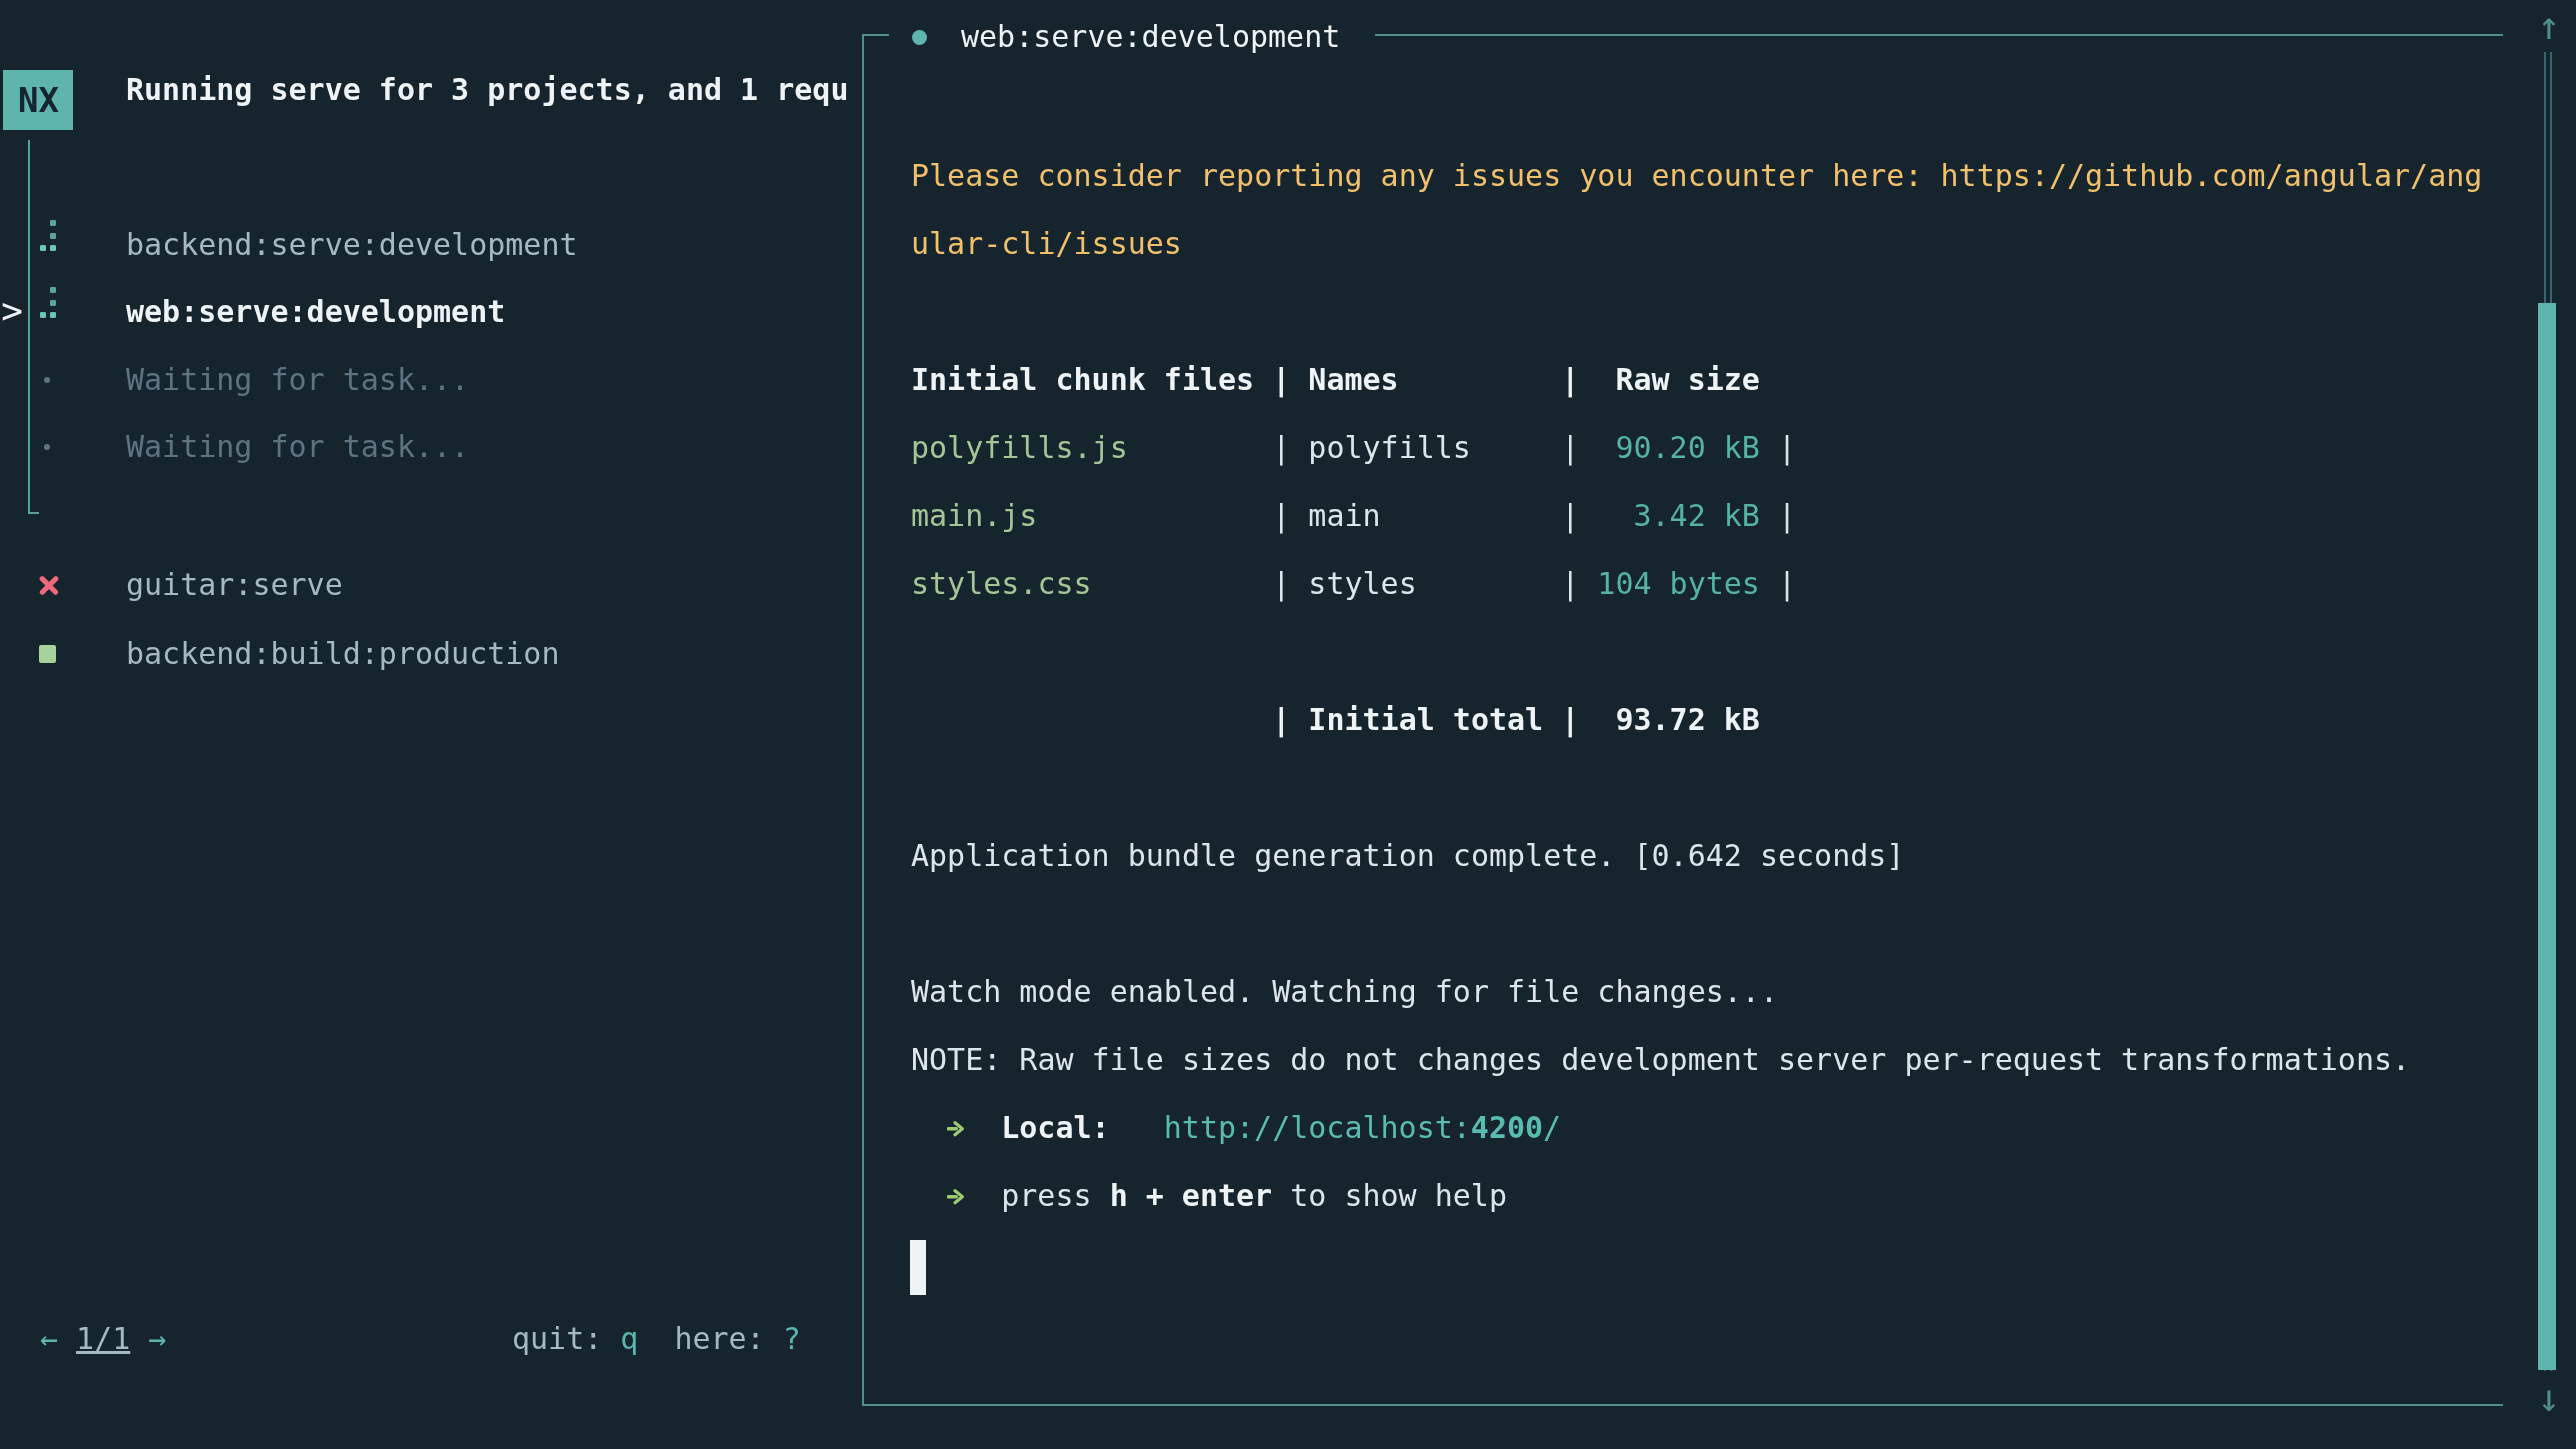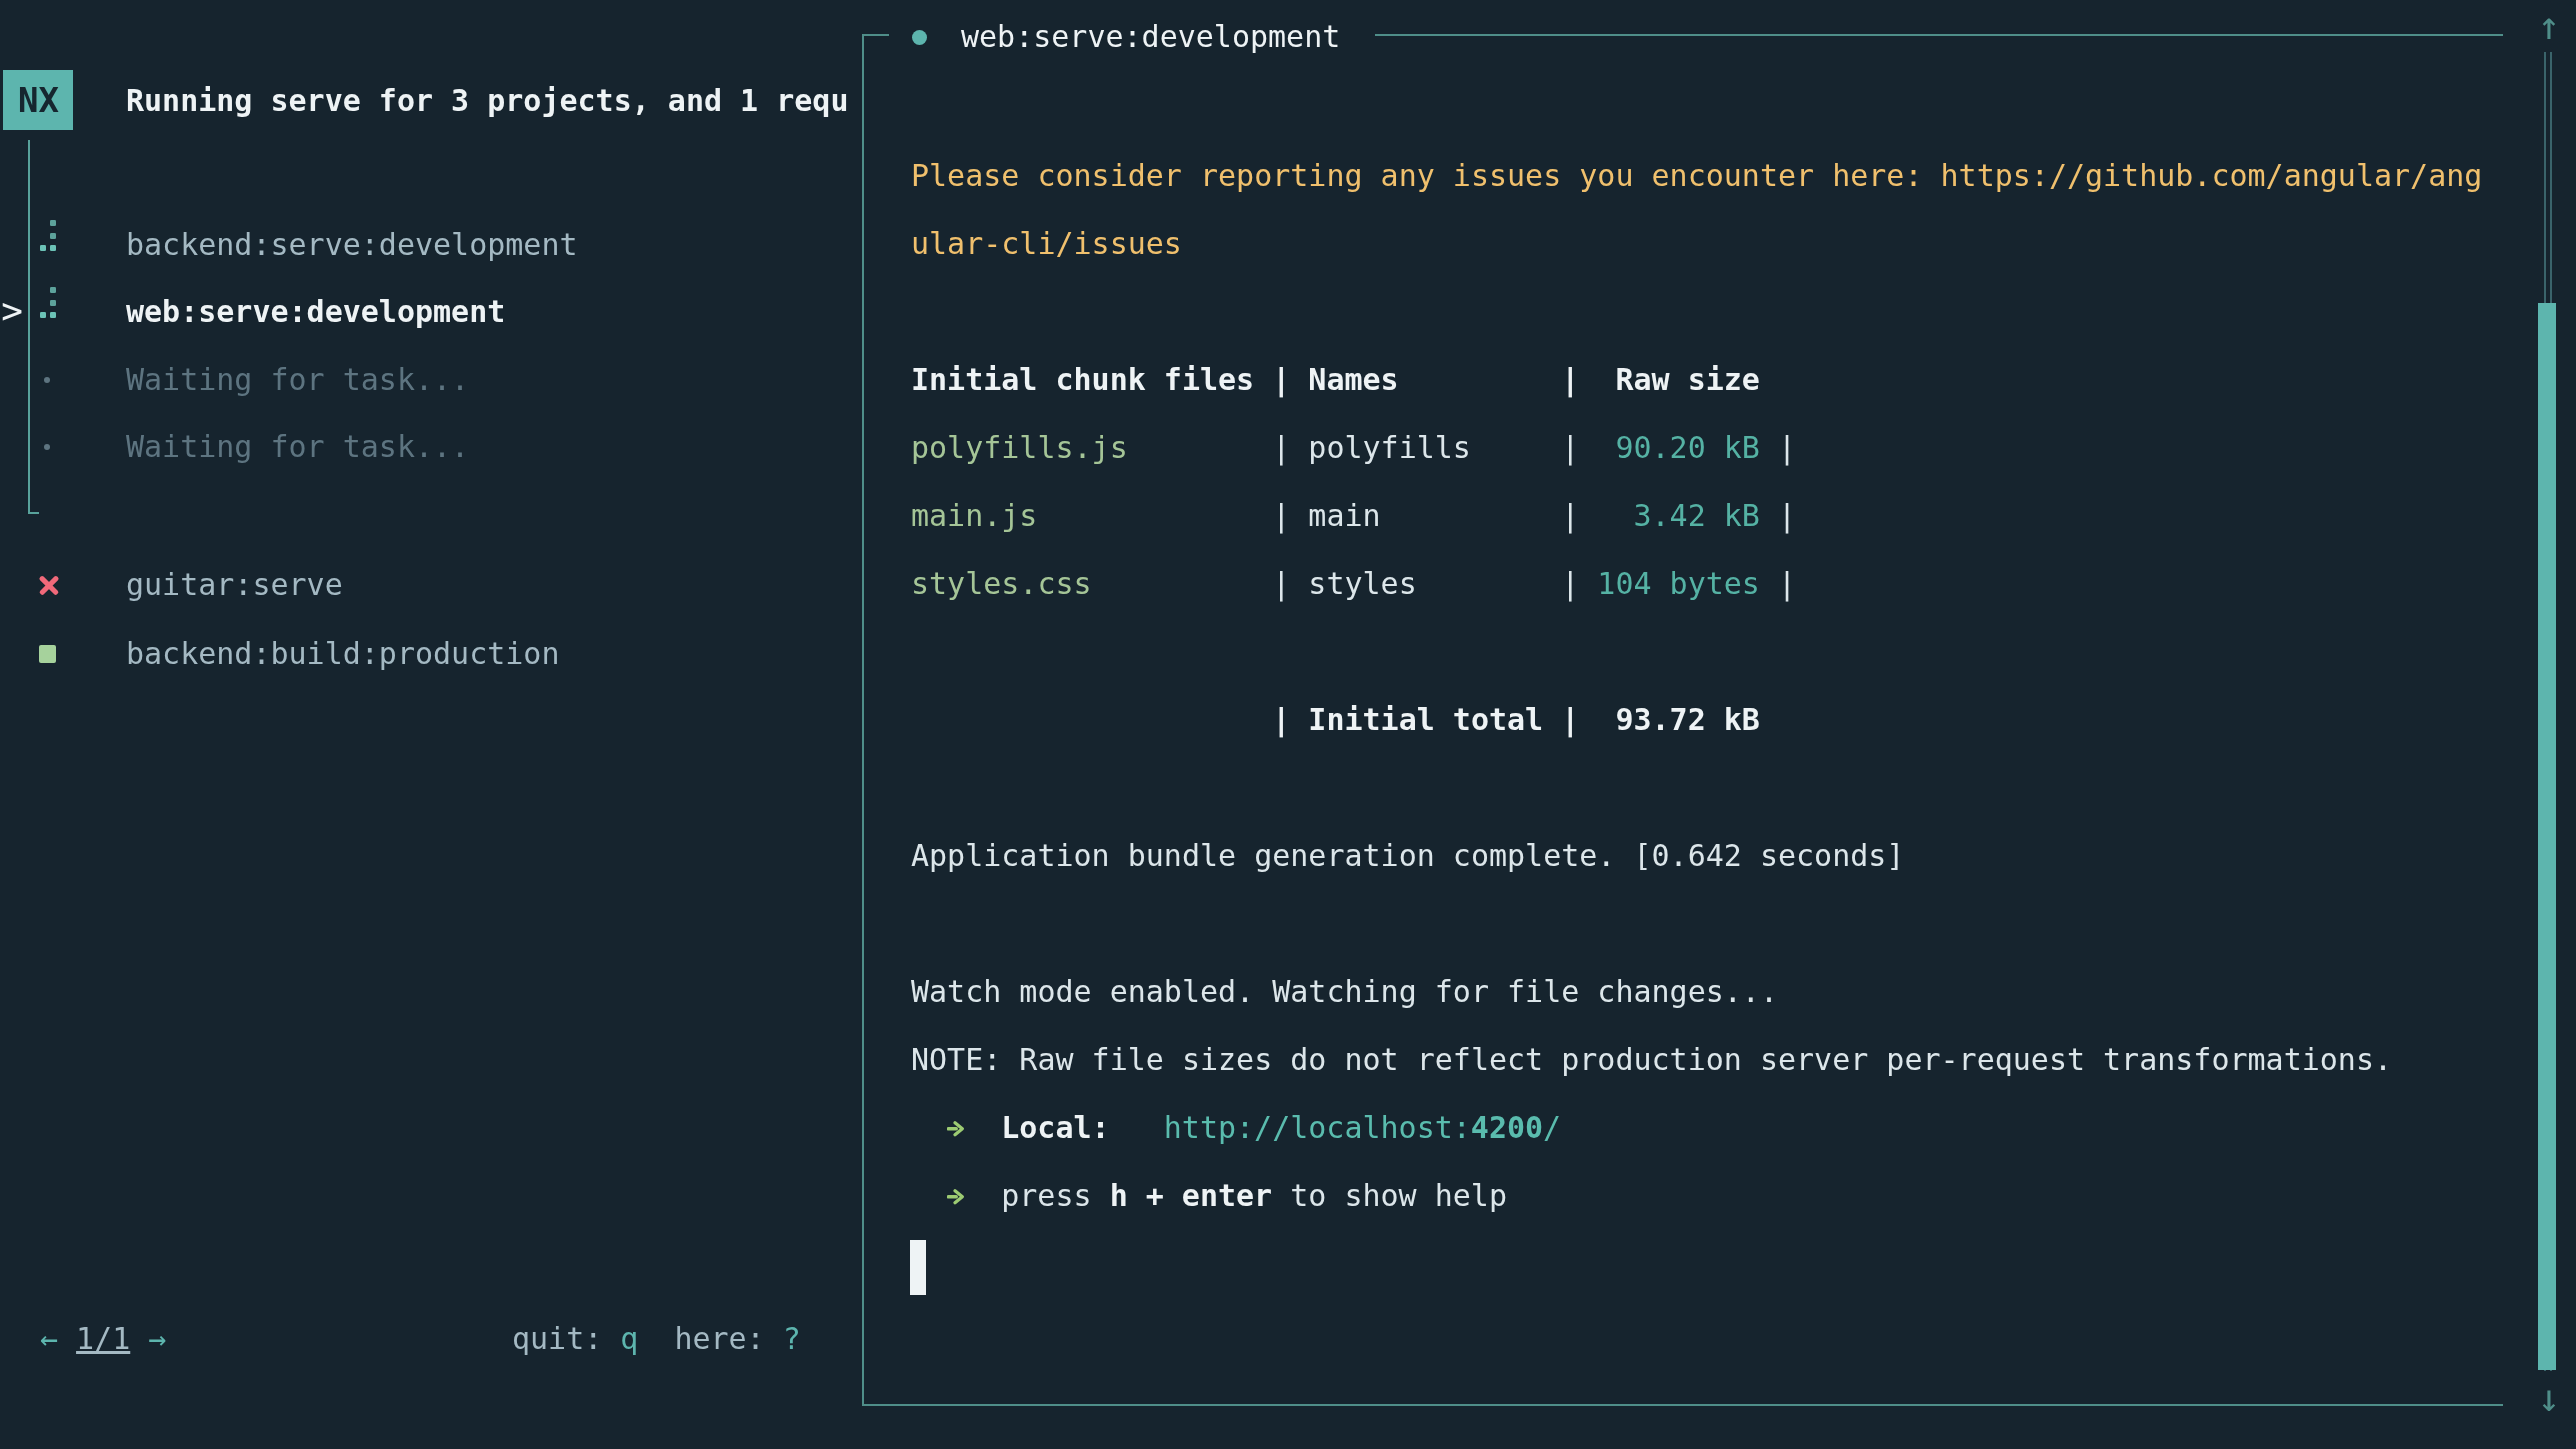--- a/index.html
+++ b/index.html
@@ -6,21 +6,21 @@
   .screen{position:relative;width:2576px;height:1449px;overflow:hidden;
           background:var(--bg);font-family:"DejaVu Sans Mono","Liberation Mono",monospace;
           font-size:30px;color:var(--text-primary);}
   .screen *{box-sizing:border-box;}
 
   
   .nx-badge{position:absolute;left:3.4px;top:70px;width:70px;height:60px;
             background:var(--accent-teal);color:var(--badge-text);
             display:flex;align-items:center;justify-content:center;
             font-weight:700;font-size:34px;}
-  .app-title{position:absolute;left:126px;top:67px;width:734px;height:68px;
+  .app-title{position:absolute;left:126px;top:56px;width:734px;height:68px;
              line-height:68px;font-weight:700;color:var(--text-bright);
              white-space:pre;overflow:hidden;}
   .connector{position:absolute;left:28px;top:140px;width:11.4px;height:374px;
              border-left:2px solid var(--connector-teal);
              border-bottom:2px solid var(--connector-teal);}
   .task-row{position:absolute;left:0;width:862px;height:67px;overflow:hidden;}
   .task-label{position:absolute;left:126px;top:0;height:67px;line-height:67px;
               white-space:pre;color:var(--text-secondary);}
   .task-row.selected .task-label{color:var(--text-bright);font-weight:700;}
   .task-row.waiting .task-label{color:var(--text-dim);}
@@ -129,21 +129,21 @@
       <div class="tline"><span class="hdr">Initial chunk files | Names         |  Raw size</span></div>
       <div class="tline"><span class="green">polyfills.js        </span><span class="white">| </span><span class="white">polyfills    </span><span class="white"> | </span><span class="size"> 90.20 kB</span><span class="white"> |</span></div>
       <div class="tline"><span class="green">main.js             </span><span class="white">| </span><span class="white">main         </span><span class="white"> | </span><span class="size">  3.42 kB</span><span class="white"> |</span></div>
       <div class="tline"><span class="green">styles.css          </span><span class="white">| </span><span class="white">styles       </span><span class="white"> | </span><span class="size">104 bytes</span><span class="white"> |</span></div>
       <div class="tline"></div>
       <div class="tline"><span class="hdr">                    | </span><span class="hdr">Initial total</span><span class="hdr"> | </span><span class="hdr"> 93.72 kB</span></div>
       <div class="tline"></div>
       <div class="tline"><span class="white">Application bundle generation complete. [0.642 seconds]</span></div>
       <div class="tline"></div>
       <div class="tline"><span class="white">Watch mode enabled. Watching for file changes...</span></div>
-      <div class="tline"><span class="white">NOTE: Raw file sizes do not reflect production server per-request transformations.</span></div>
+      <div class="tline"><span class="white">NOTE: Raw file sizes do not changes development server per-request transformations.</span></div>
       <div class="tline"><span class="white">  </span><svg class="prompt-arrow" width="18" height="29.5" viewBox="0 0 27 44">
           <path d="M2 22 H14" stroke="#9ccb72" stroke-width="5" stroke-linecap="round" fill="none"></path>
           <path d="M12 13 L23 22 L12 31" fill="none" stroke="#9ccb72" stroke-width="5" stroke-linejoin="round" stroke-linecap="round"></path>
         </svg><span class="white">  </span><span class="hdr">Local:</span><span class="white">   </span><span class="url">http://localhost:</span><span class="url b">4200</span><span class="url">/</span></div>
       <div class="tline"><span class="white">  </span><svg class="prompt-arrow" width="18" height="29.5" viewBox="0 0 27 44">
           <path d="M2 22 H14" stroke="#9ccb72" stroke-width="5" stroke-linecap="round" fill="none"></path>
           <path d="M12 13 L23 22 L12 31" fill="none" stroke="#9ccb72" stroke-width="5" stroke-linejoin="round" stroke-linecap="round"></path>
         </svg><span class="white">  </span><span class="white">press </span><span class="hdr">h + enter</span><span class="white"> to show help</span></div>
     </div>
   <div class="cursor"></div>

